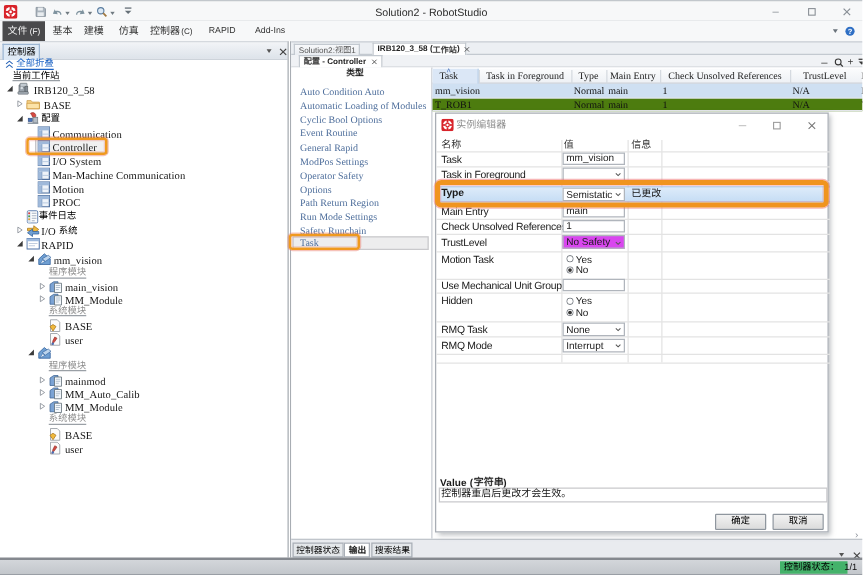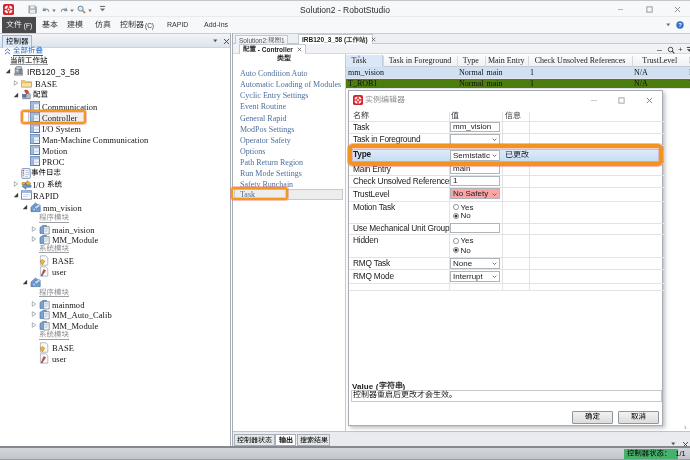--- a/index.html
+++ b/index.html
@@ -211,21 +211,21 @@
     <svg style="position:absolute;left:5px;top:34px;width:6px;height:6px;" viewBox="0 0 7 7">
       <path d="M6 .8V6H.8z" fill="#3b3b3b"></path>
     </svg>
     <svg style="position:absolute;left:13px;top:31px;width:11px;height:11px;" viewBox="0 0 11 11">
       <rect x="1.4" y="8.3" width="8.2" height="2" rx=".4" fill="#aab2ba" stroke="#5d646b" stroke-width=".5"></rect>
       <rect x="2.2" y="2.8" width="4.6" height="5.6" rx=".6" fill="#9aa3ac" stroke="#575e65" stroke-width=".5"></rect>
       <rect x="3" y="1.6" width="5.6" height="3" rx=".5" fill="#c2cad1" stroke="#575e65" stroke-width=".5"></rect>
       <rect x="7" y="4" width="2.2" height="4.4" fill="#848d96" stroke="#575e65" stroke-width=".5"></rect>
       <circle cx="4.4" cy="5.4" r="1" fill="#d9dfe4"></circle>
     </svg>
-    <div style="position:absolute;left:27px;top:33px;color:#141414;font-family:Liberation Sans, sans-serif;font-size:8.5px;line-height:10.0px;white-space:pre;letter-spacing:0.05px;">IRB120_3_58</div>
+    <div style="position:absolute;left:27px;top:33px;color:#141414;font-family:Liberation Serif, serif;font-size:8.5px;line-height:10.0px;white-space:pre;letter-spacing:0.05px;">IRB120_3_58</div>
     <svg style="position:absolute;left:13px;top:46px;width:6px;height:6px;" viewBox="0 0 7 7">
       <path d="M1.5.8L5.5 3.5 1.5 6.2z" fill="#fff" stroke="#8a9098" stroke-width=".8"></path>
     </svg>
     <svg style="position:absolute;left:21px;top:44px;width:11px;height:10px;" viewBox="0 0 11 10">
       <path d="M.5 2.5h3.4l1 1.2h5.6v5.3H.5z" fill="#f8d388" stroke="#c9963c" stroke-width=".6"></path>
       <path d="M.5 4.6h10v4.4H.5z" fill="#fce3a8" stroke="#c9963c" stroke-width=".6"></path>
     </svg>
     <div style="position:absolute;left:35px;top:45px;color:#141414;font-family:Liberation Serif,serif;font-size:8.5px;line-height:10.0px;white-space:pre;letter-spacing:0.05px;">BASE</div>
     <svg style="position:absolute;left:13px;top:57.5px;width:6px;height:6px;" viewBox="0 0 7 7">
       <path d="M6 .8V6H.8z" fill="#3b3b3b"></path>
@@ -495,21 +495,21 @@
   </div>
 <div style="position:absolute;left:233px;top:53.5px;width:457px;height:377.5px;background:#fff;"></div>
 <div style="position:absolute;left:228px;top:54.8px;width:112px;font-weight:bold;color:#111;display:flex;justify-content:center">
     <svg class="b" width="14.0" height="7.0" viewBox="0 0 2000 1000" style="display:block;overflow:visible">
       <use href="#g7c7b" x="0"></use>
       <use href="#g578b" x="1000"></use>
     </svg>
   </div>
 <div style="position:absolute;left:240px;top:69px;color:#4f6f9c;font-family:Liberation Serif,serif;font-size:8px;line-height:10px;white-space:pre">Auto Condition Auto</div>
 <div style="position:absolute;left:240px;top:80px;color:#4f6f9c;font-family:Liberation Serif,serif;font-size:8px;line-height:10px;white-space:pre">Automatic Loading of Modules</div>
-<div style="position:absolute;left:240px;top:91.4px;color:#4f6f9c;font-family:Liberation Serif,serif;font-size:8px;line-height:10px;white-space:pre">Cyclic Entry Settings</div>
+<div style="position:absolute;left:240px;top:91.4px;color:#4f6f9c;font-family:Liberation Serif,serif;font-size:8px;line-height:10px;white-space:pre">Cyclic Bool Options</div>
 <div style="position:absolute;left:240px;top:102.4px;color:#4f6f9c;font-family:Liberation Serif,serif;font-size:8px;line-height:10px;white-space:pre">Event Routine</div>
 <div style="position:absolute;left:240px;top:113.5px;color:#4f6f9c;font-family:Liberation Serif,serif;font-size:8px;line-height:10px;white-space:pre">General Rapid</div>
 <div style="position:absolute;left:240px;top:124.5px;color:#4f6f9c;font-family:Liberation Serif,serif;font-size:8px;line-height:10px;white-space:pre">ModPos Settings</div>
 <div style="position:absolute;left:240px;top:135.5px;color:#4f6f9c;font-family:Liberation Serif,serif;font-size:8px;line-height:10px;white-space:pre">Operator Safety</div>
 <div style="position:absolute;left:240px;top:146.6px;color:#4f6f9c;font-family:Liberation Serif,serif;font-size:8px;line-height:10px;white-space:pre">Options</div>
 <div style="position:absolute;left:240px;top:157.6px;color:#4f6f9c;font-family:Liberation Serif,serif;font-size:8px;line-height:10px;white-space:pre">Path Return Region</div>
 <div style="position:absolute;left:240px;top:168.7px;color:#4f6f9c;font-family:Liberation Serif,serif;font-size:8px;line-height:10px;white-space:pre">Run Mode Settings</div>
 <div style="position:absolute;left:240px;top:179.7px;color:#4f6f9c;font-family:Liberation Serif,serif;font-size:8px;line-height:10px;white-space:pre">Safety Runchain</div>
 <div style="position:absolute;left:234px;top:188.6px;width:109px;height:11px;background:#ededee;border:1px solid #c9c9cc;"></div>
 <div style="position:absolute;left:240px;top:190px;color:#4f6f9c;font-family:Liberation Serif,serif;font-size:8px;line-height:10px">Task</div>
@@ -674,21 +674,21 @@
       </svg></div>
     <div style="position:absolute;left:155.5px;top:59.6px;color:#1a1a1a">
       <svg width="24.0" height="8.0" viewBox="0 0 3000 1000" style="display:block;overflow:visible">
         <use href="#g5df2" x="0"></use>
         <use href="#g66f4" x="1000"></use>
         <use href="#g6539" x="2000"></use>
       </svg>
     </div>
     <div style="position:absolute;left:101px;top:72.7px;width:50px;height:10px;background:#fff;border:1px solid #b0b5bc;color:#1a1a1a;font-size:8px;line-height:8.5px;padding-left:2px">main</div>
     <div style="position:absolute;left:101px;top:84.7px;width:50px;height:10px;background:#fff;border:1px solid #b0b5bc;color:#1a1a1a;font-size:8px;line-height:8.5px;padding-left:2px">1</div>
-    <div style="position:absolute;left:101px;top:97.1px;width:50px;height:11px;background:#fca5a5;border:1px solid #b0b5bc;color:#1a1a1a;font-size:8px;line-height:9px;padding-left:2px">No Safety<svg width="5" height="5" viewBox="0 0 6 6" style="position:absolute;right:2.5px;top:2.5px">
+    <div style="position:absolute;left:101px;top:97.1px;width:50px;height:11px;background:#d946ef;border:1px solid #b0b5bc;color:#1a1a1a;font-size:8px;line-height:9px;padding-left:2px">No Safety<svg width="5" height="5" viewBox="0 0 6 6" style="position:absolute;right:2.5px;top:2.5px">
         <path d="M.8 2l2.2 2.2L5.2 2" stroke="#555" stroke-width="1" fill="none"></path>
       </svg></div>
     <svg style="position:absolute;left:104px;top:113px;width:6px;height:6px;" viewBox="0 0 6 6">
       <circle cx="3" cy="3" r="2.6" fill="#fff" stroke="#6a7077" stroke-width=".7"></circle>
     </svg>
     <div style="position:absolute;left:111.5px;top:112.5px;color:#1a1a1a;font-size:8px;line-height:8px">Yes</div>
     <svg style="position:absolute;left:104px;top:121.8px;width:6px;height:6px;" viewBox="0 0 6 6">
       <circle cx="3" cy="3" r="2.6" fill="#fff" stroke="#6a7077" stroke-width=".7"></circle>
       <circle cx="3" cy="3" r="1.5" fill="#333"></circle>
     </svg>

